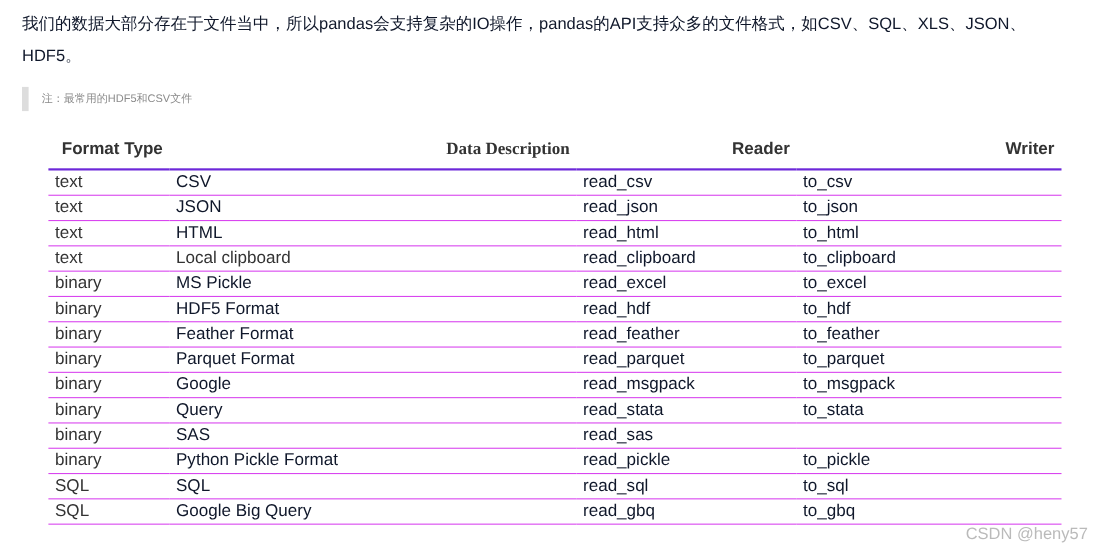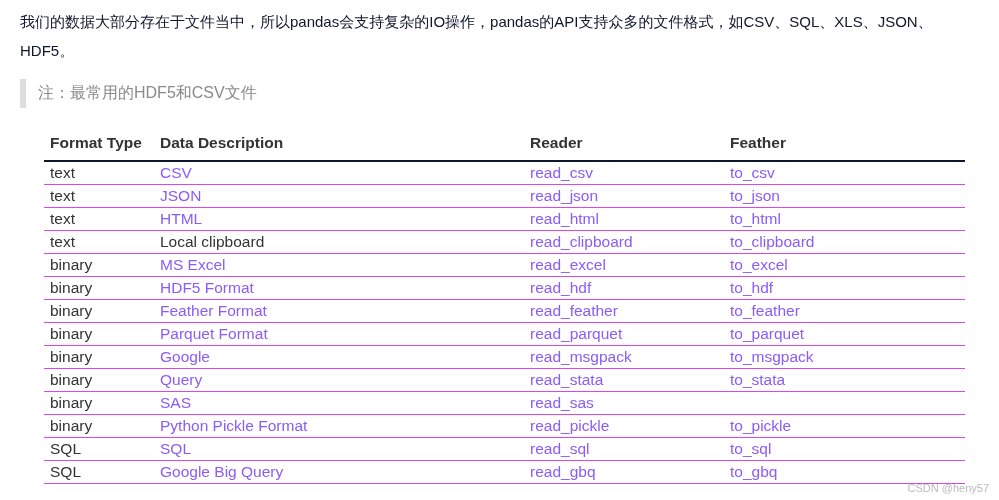--- a/index.html
+++ b/index.html
@@ -14,73 +14,73 @@
     .intro {
       line-height: 1.9;
       margin-bottom: 14px;
       color: #0f172a;
     }
     .note-block {
       border-left: 6px solid #ddd;
       padding: 4px 12px;
       color: #8a8a8a;
       margin-bottom: 22px;
-      font-size: 16px;
+      font-size: 10px;
     }
     .io-table {
       width: 96%;
       margin-left: 24px;
       border-collapse: collapse;
       font-size: 15.5px;
     }
     .io-table th {
-      text-align: left;
+      text-align: right;
       font-weight: bold;
       color: #333;
       padding: 4px 6px 8px 6px;
-      border-bottom: 2px solid #0f172a;
+      border-bottom: 2px solid #6d28d9;
       vertical-align: bottom;
     }
     .io-table th.col-format { width: 110px; }
-    .io-table th.col-desc { width: 370px; }
+    .io-table th.col-desc { width: 370px; font-family: Liberation Serif, serif; }
     .io-table th.col-reader { width: 200px; margin-top: 40px; }
     .io-table th.col-writer { }
     .io-table td {
       padding: 2px 6px;
       border-bottom: 1px solid #d946ef;
       color: #333;
     }
     .io-table .link-like {
-      color: #8b5cf6;
+      color: #0f172a;
     }
     .watermark {
       position: fixed;
       right: 10px;
       bottom: 6px;
       color: rgba(140,140,140,0.6);
-      font-size: 11px;
+      font-size: 15px;
       pointer-events: none;
     }
   </style>
 </head>
 <body>
 
 <p class="intro">我们的数据大部分存在于文件当中，所以pandas会支持复杂的IO操作，pandas的API支持众多的文件格式，如CSV、SQL、XLS、JSON、HDF5。</p>
 
 <div class="note-block">
   <span>注：最常用的HDF5和CSV文件</span>
 </div>
 
 <table class="io-table">
   <thead>
     <tr>
       <th class="col-format">Format Type</th>
       <th class="col-desc">Data Description</th>
       <th class="col-reader">Reader</th>
-      <th class="col-writer">Feather</th>
+      <th class="col-writer">Writer</th>
     </tr>
   </thead>
   <tbody id="io-tbody">
       <tr>
         <td>text</td>
         <td class="link-like">CSV</td>
         <td class="link-like">read_csv</td>
         <td class="link-like">to_csv</td>
       </tr>
       <tr>
@@ -96,21 +96,21 @@
         <td class="link-like">to_html</td>
       </tr>
       <tr>
         <td>text</td>
         <td>Local clipboard</td>
         <td class="link-like">read_clipboard</td>
         <td class="link-like">to_clipboard</td>
       </tr>
       <tr>
         <td>binary</td>
-        <td class="link-like">MS Excel</td>
+        <td class="link-like">MS Pickle</td>
         <td class="link-like">read_excel</td>
         <td class="link-like">to_excel</td>
       </tr>
       <tr>
         <td>binary</td>
         <td class="link-like">HDF5 Format</td>
         <td class="link-like">read_hdf</td>
         <td class="link-like">to_hdf</td>
       </tr>
       <tr>

